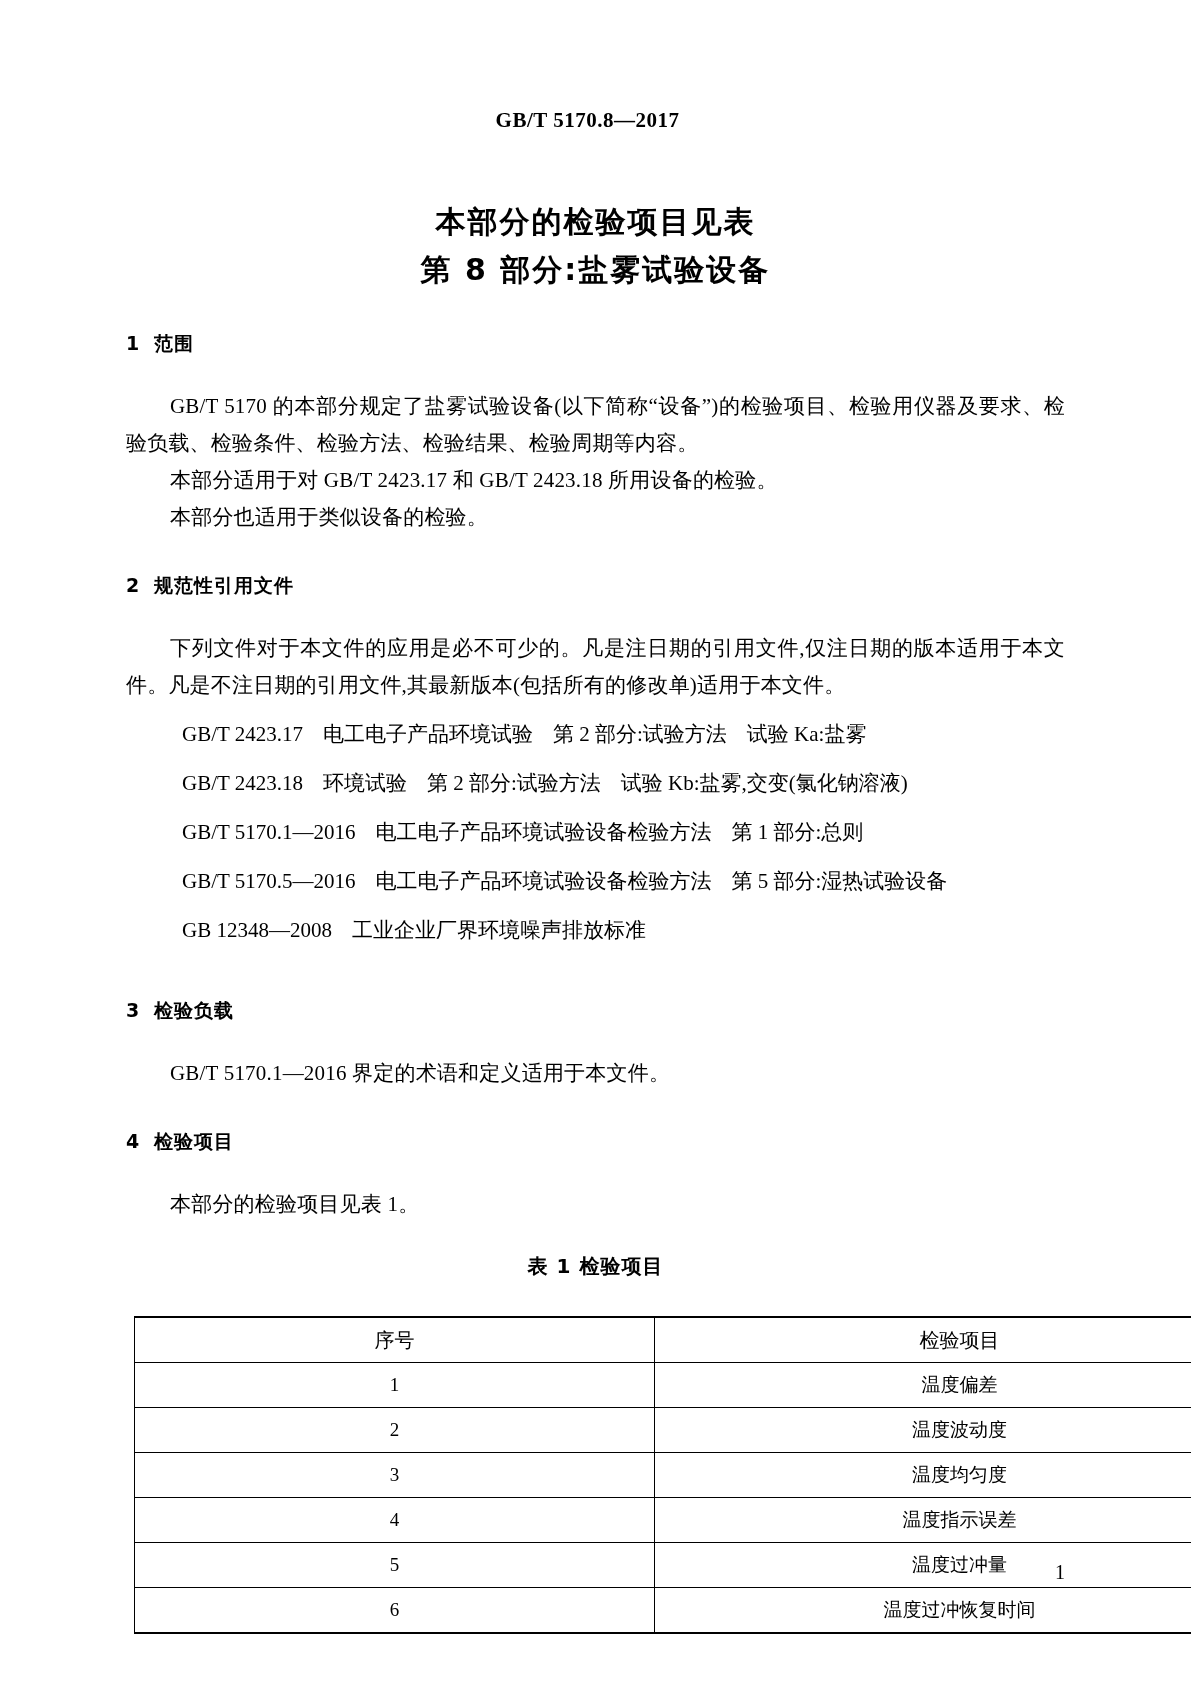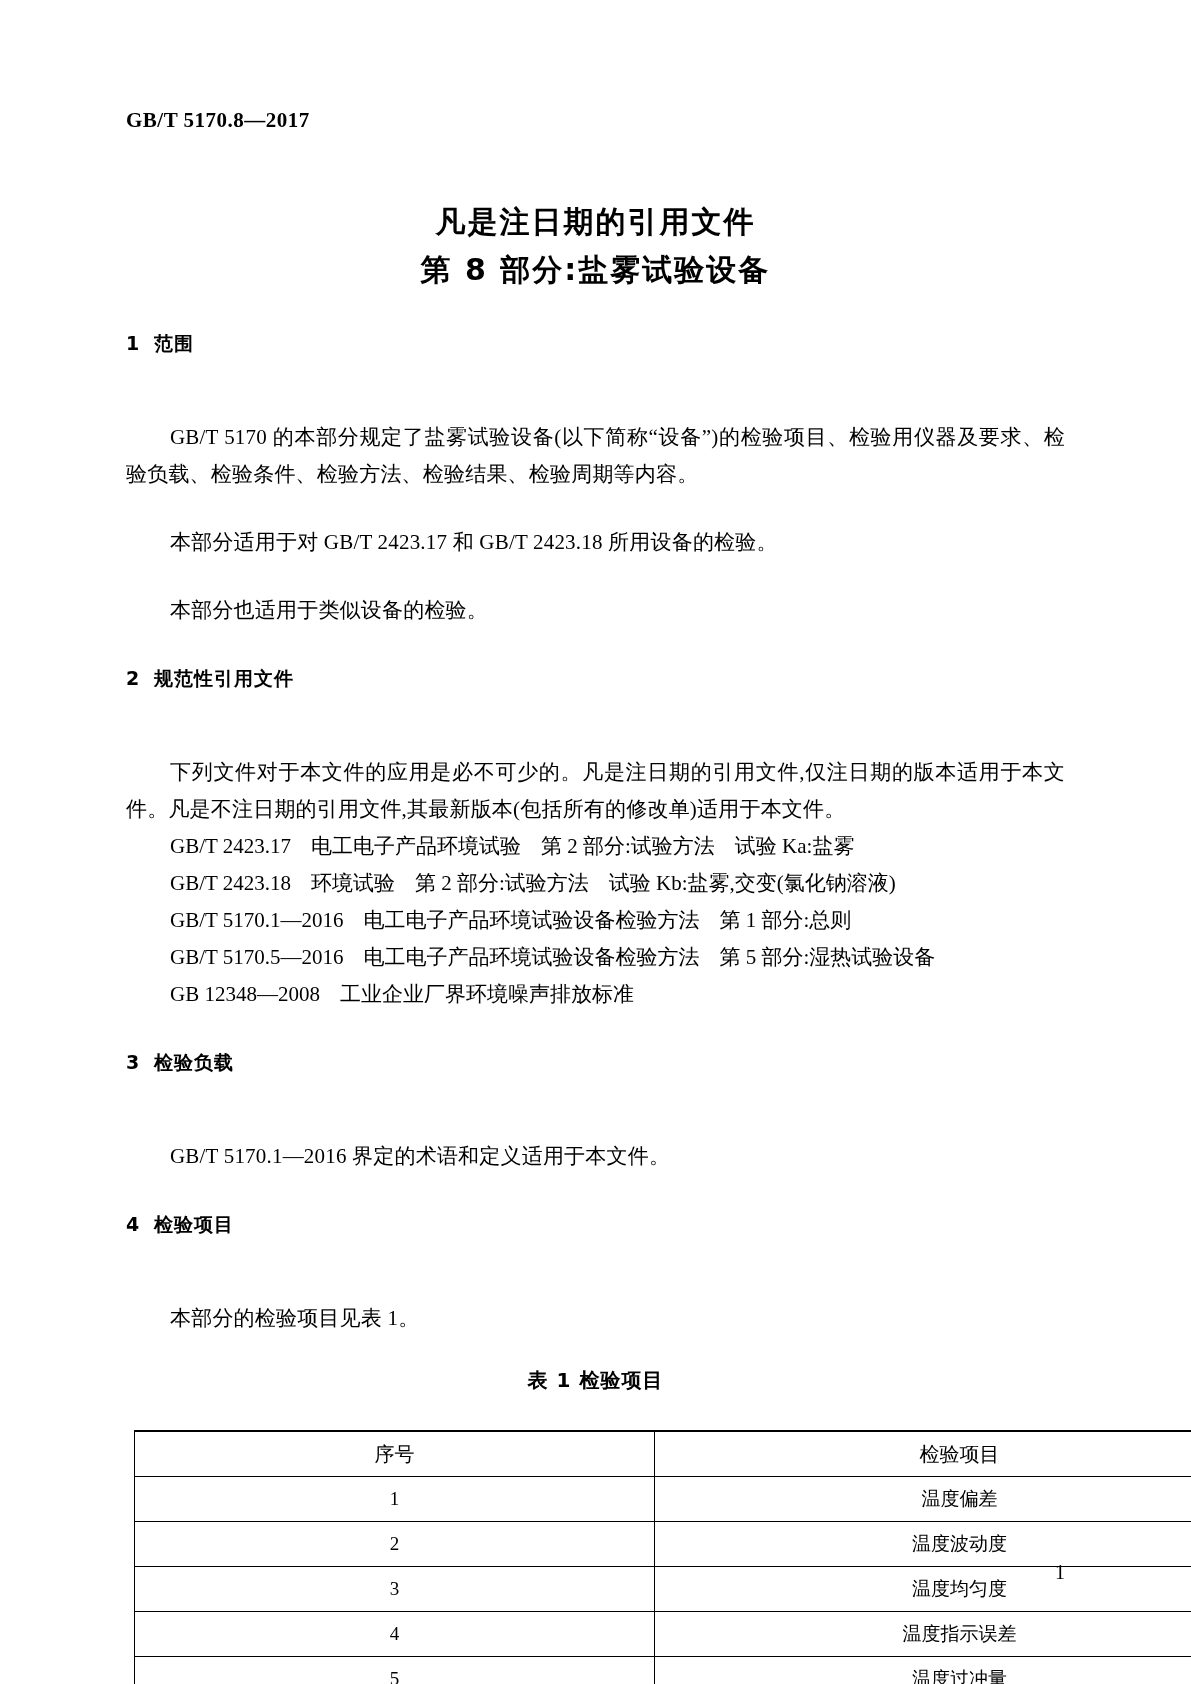--- a/index.html
+++ b/index.html
@@ -23,21 +23,21 @@
     box-sizing: border-box;
     padding: 0;
   }
 
   
   .page-header {
     position: absolute;
     top: 108px;
     left: 126px;
     right: 142px;
-    text-align: left;
+    text-align: center;
     font-family: "Liberation Serif", "DejaVu Serif", serif;
     font-weight: bold;
     font-size: 21px;
     letter-spacing: 0.5px;
   }
 
   
   .doc-title {
     position: absolute;
     top: 198px;
@@ -80,24 +80,24 @@
   .gap-before-heading { height: 36px; }
 
   p.body {
     margin: 0;
     padding: 0;
     font-size: 21px;
     line-height: 37px;
     text-align: justify;
     letter-spacing: 0.2px;
   }
-  p.indent { text-indent: 44px; margin-top: 31px; }
+  p.indent { text-indent: 44px; }
 
   .ref-line {
-    margin: 0;
+    margin: 12px;
     padding: 0;
     font-size: 21px;
     line-height: 37px;
     text-indent: 44px;
     white-space: nowrap;
   }
 
   .sp { display: inline-block; width: 20px; }
 
   
@@ -150,21 +150,21 @@
 </head>
 <body>
 
 <div class="page">
 
   <div class="page-header">
     <span>GB/T 5170.8—2017</span>
   </div>
 
   <div class="doc-title">
-    <div class="line1">凡是注日期的引用文件</div>
+    <div class="line1">本部分的检验项目见表</div>
     <div class="line2">第 8 部分:盐雾试验设备</div>
   </div>
 
   <div class="content">
 
     <h2 class="clause">
       <span class="clause-num">1</span><span>范围</span>
     </h2>
     <div class="gap-after-heading"></div>
     <p class="body indent">GB/T 5170 的本部分规定了盐雾试验设备(以下简称“设备”)的检验项目、检验用仪器及要求、检验负载、检验条件、检验方法、检验结果、检验周期等内容。</p>

